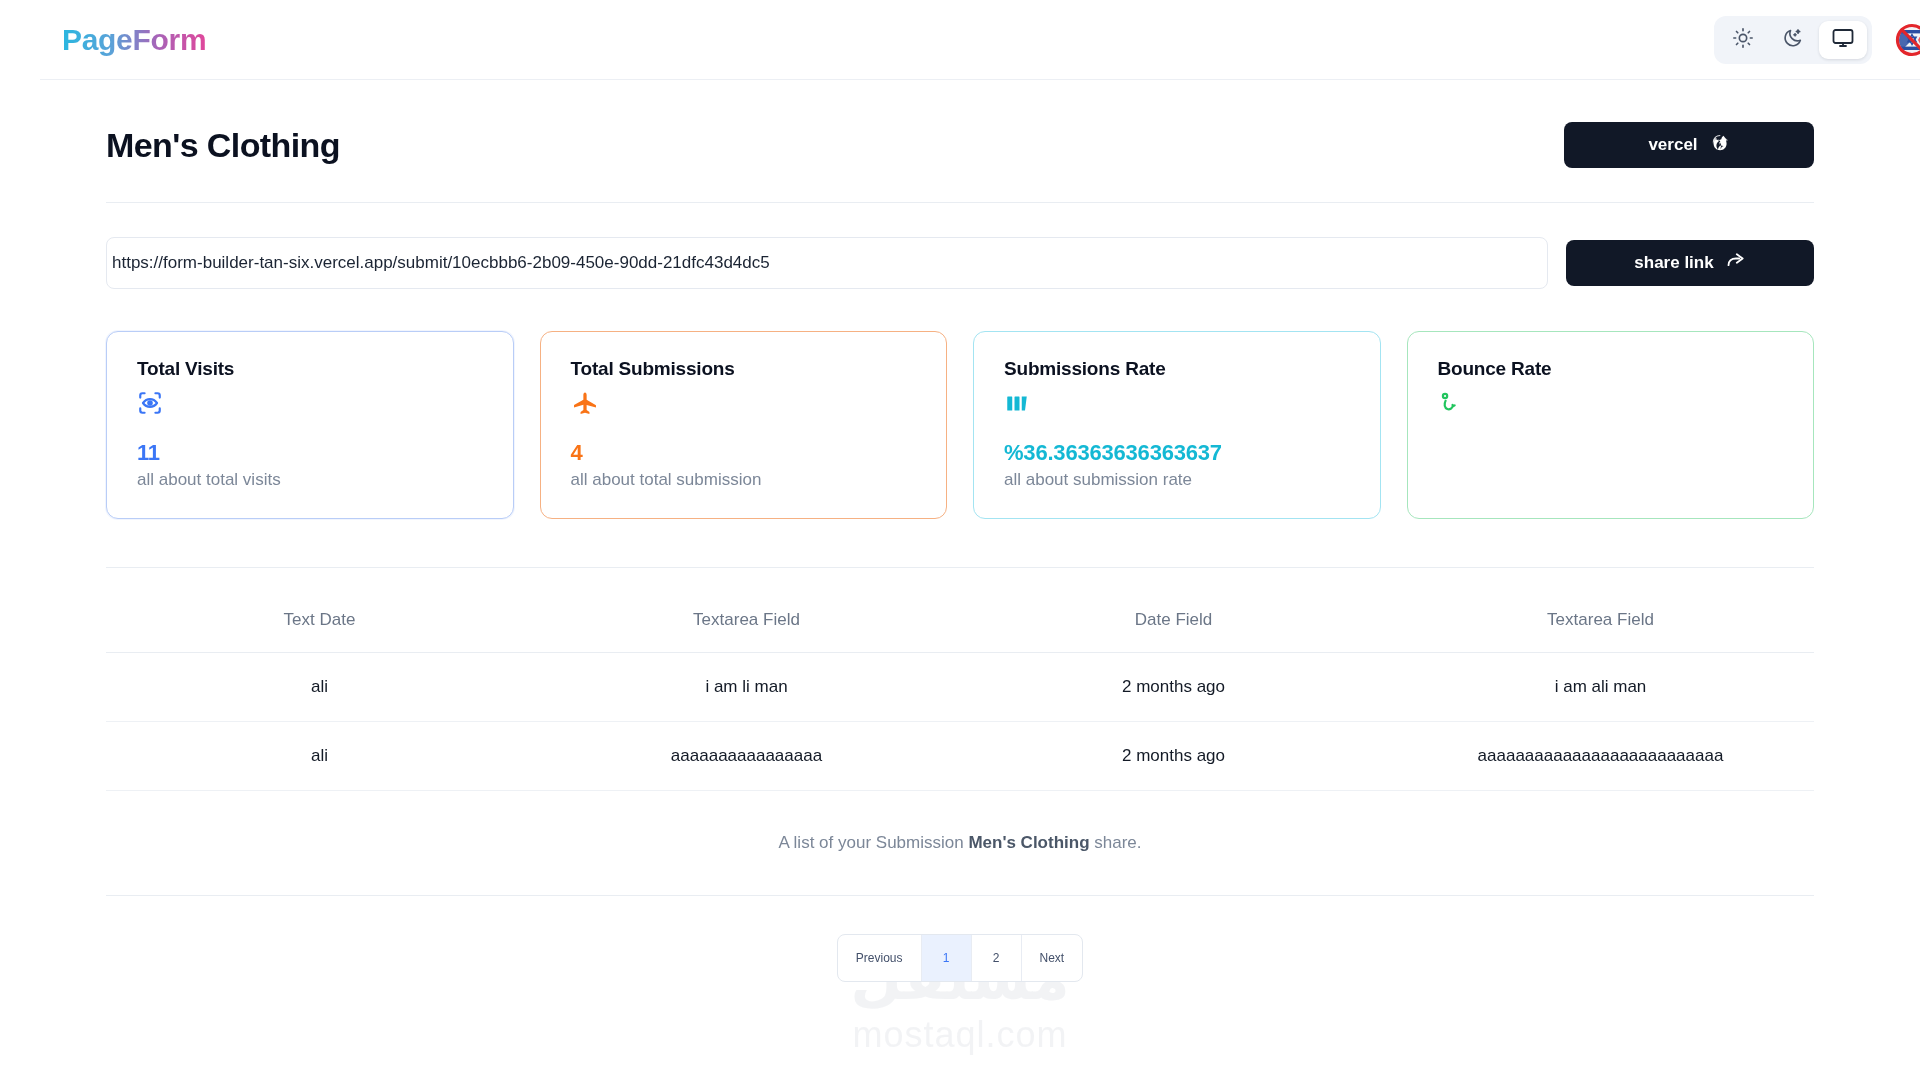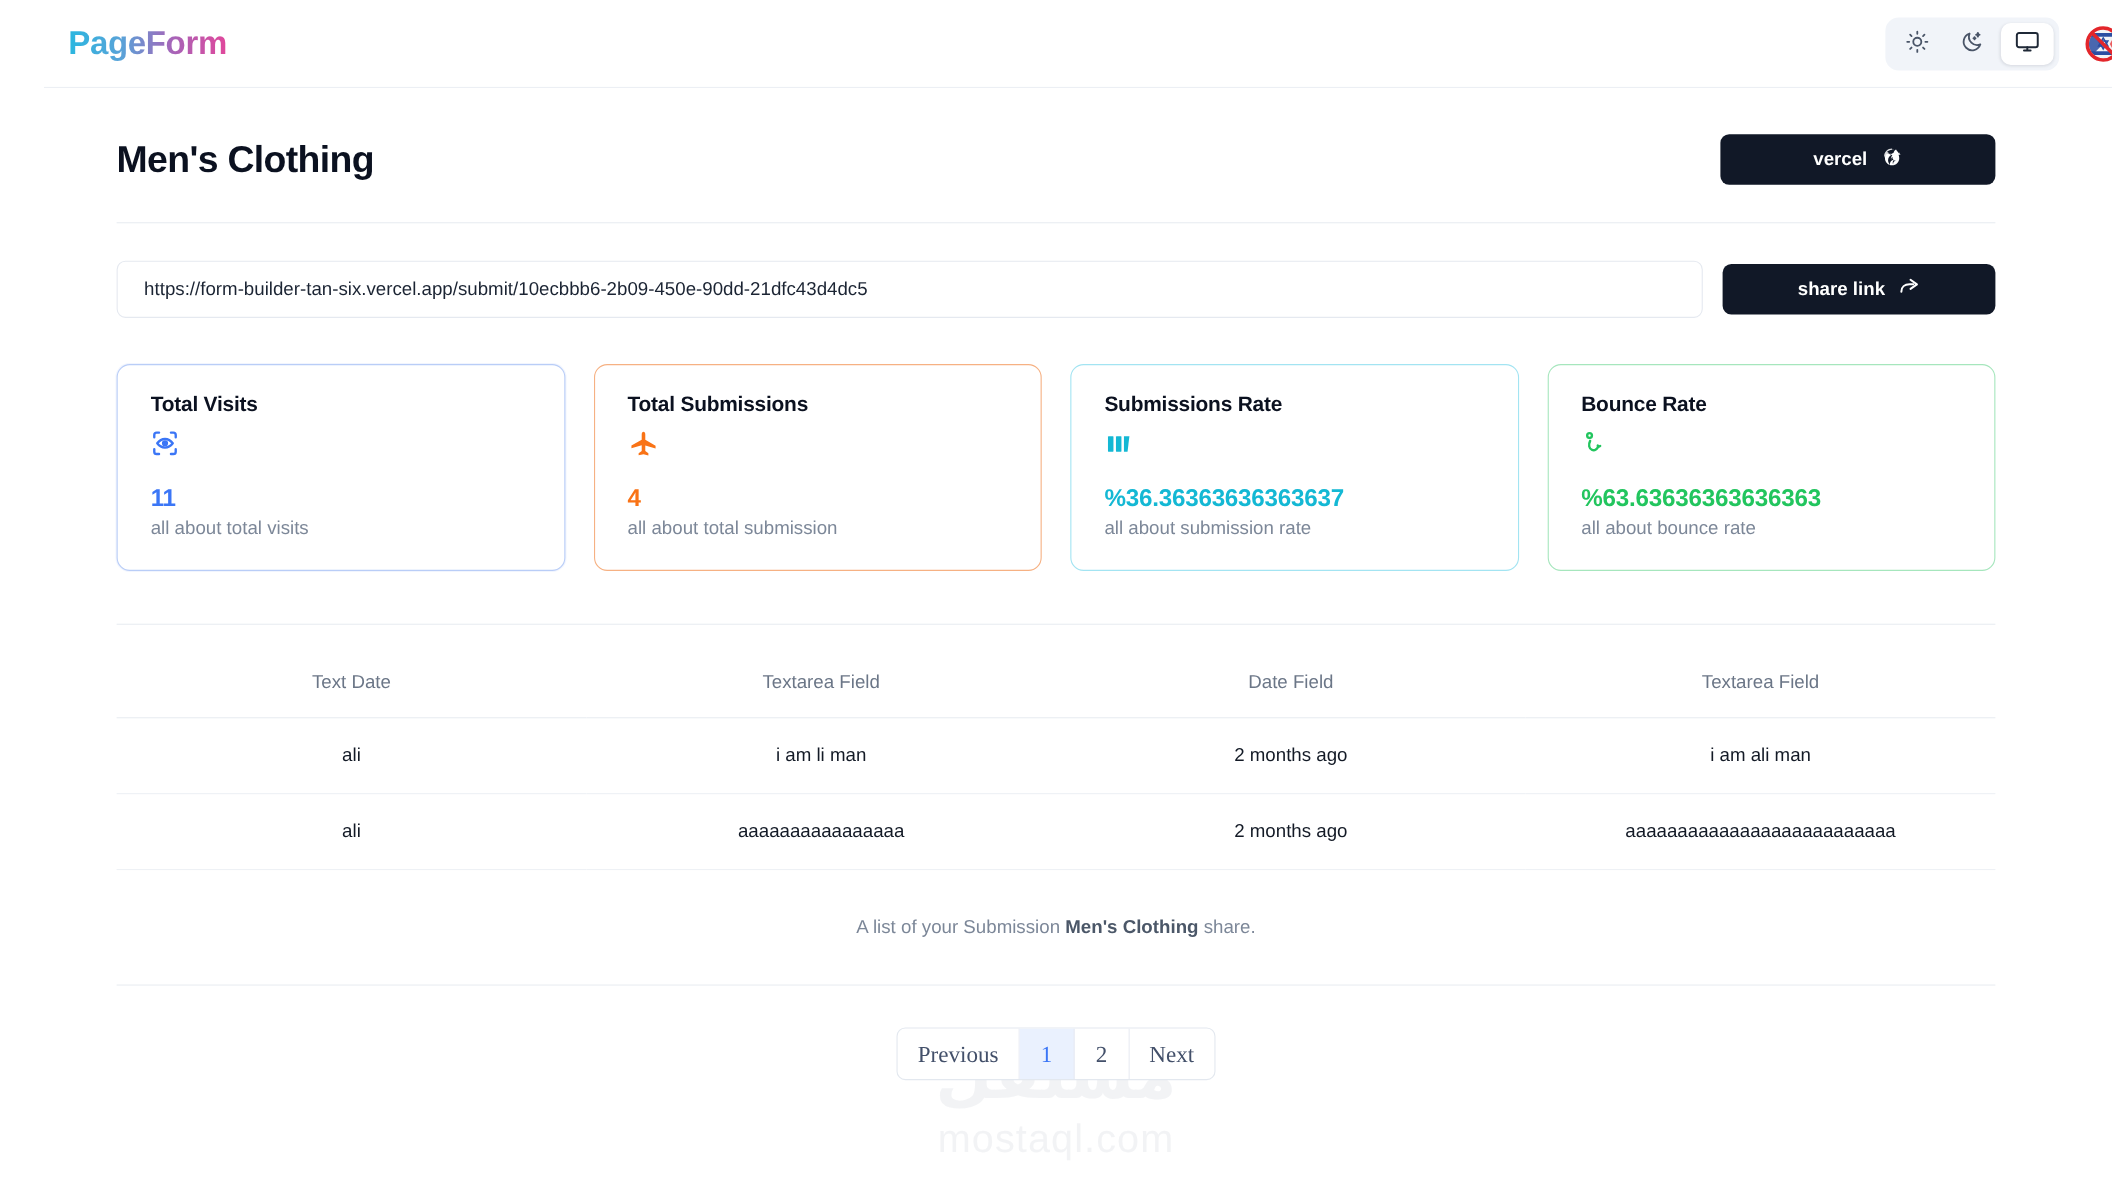--- a/index.html
+++ b/index.html
@@ -131,21 +131,21 @@
     align-items: center;
     gap: 18px;
     margin-top: 34px;
   }
 
   .url-input {
     flex: 1;
     height: 52px;
     border: 1px solid #e5e9f0;
     border-radius: 8px;
-    padding: 0 24px;
+    padding: 0 5px;
     font-size: 17px;
     color: #1b2433;
     background: #ffffff;
     font-family: inherit;
     outline: none;
   }
 
   .btn-share { min-width: 248px; }
 
   
@@ -270,22 +270,22 @@
     border-radius: 8px;
     overflow: hidden;
     background: #ffffff;
     position: relative;
     z-index: 2;
   }
 
   .pager-btn {
     border: none;
     background: transparent;
-    font-family: Liberation Serif, serif;
-    font-size: 21px;
+    font-family: Liberation Sans, sans-serif;
+    font-size: 12px;
     color: #43506a;
     height: 46px;
     padding: 0 18px;
     cursor: pointer;
     border-right: 1px solid #e8ecf3;
     display: flex;
     align-items: center;
     justify-content: center;
   }
   .pager-btn:last-child { border-right: none; }
@@ -465,24 +465,20 @@
     <div class="stat-card accent-green">
       <div class="stat-head">
         <span class="stat-label">Bounce Rate</span>
         <span class="stat-icon">
           <svg width="26" height="26" viewBox="0 0 24 24" fill="none" stroke="#22c55e" stroke-width="2" stroke-linecap="round" stroke-linejoin="round">
             <circle cx="6.5" cy="5.5" r="2"></circle>
             <path d="M7 10c-1.6 3.1-1 6.6 1.6 7.6 2.2.9 4.6-.7 5.1-3.2"></path>
             <path d="M13.4 13.8l.8 1.1 1.2-.7"></path>
           </svg>
         </span>
-      </div>
-      <div class="stat-body">
-        <div class="stat-value v-green">%63.63636363636363</div>
-        <div class="stat-sub">all about bounce rate</div>
       </div>
     </div>
   </section>
 
   <hr class="section-rule">
 
   <div class="table-wrap">
     <table class="subs">
       <thead>
         <tr>

